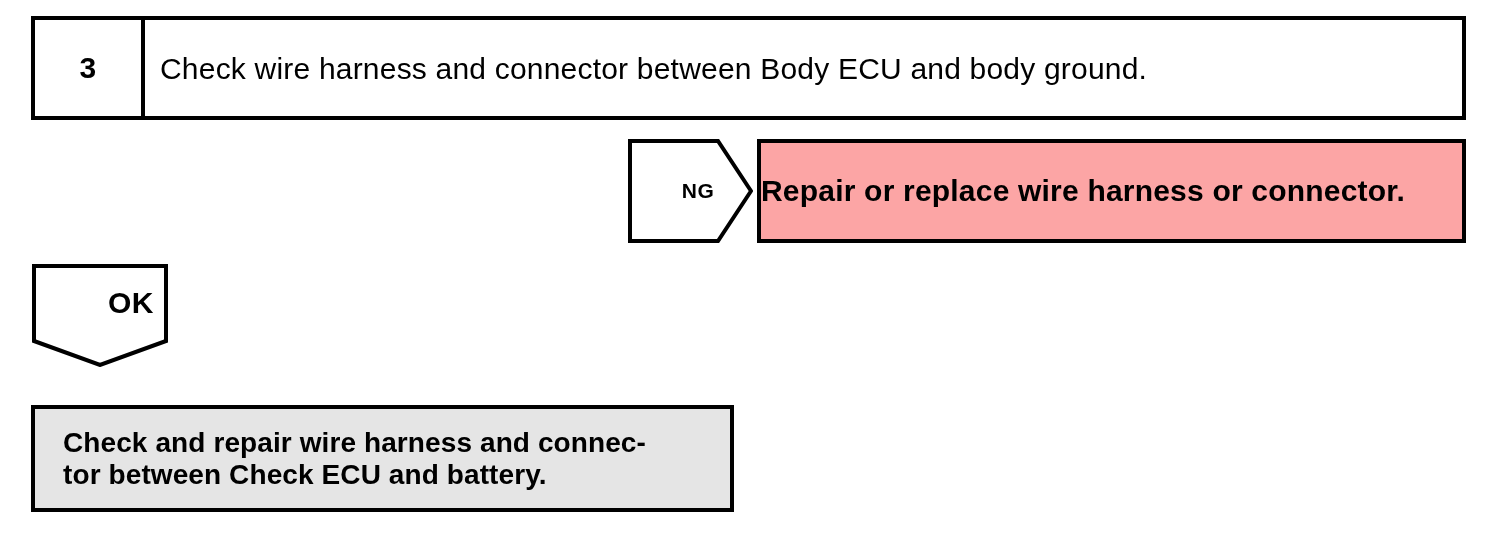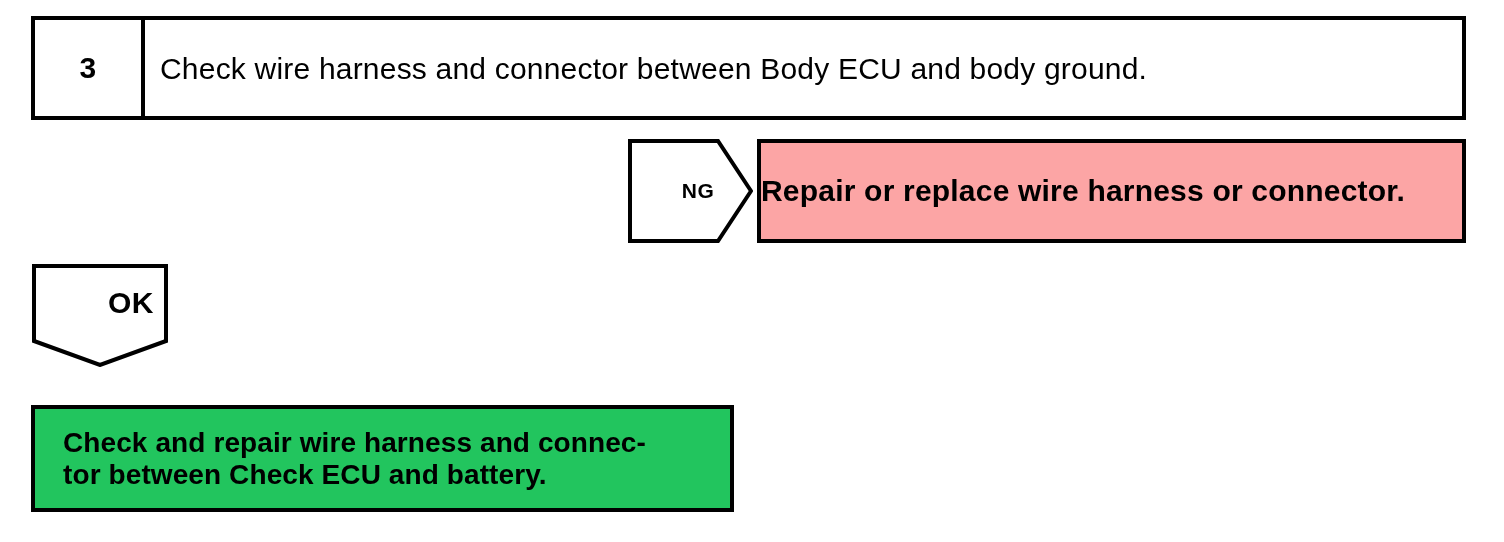--- a/index.html
+++ b/index.html
@@ -141,21 +141,21 @@
     left: 31px;
     top: 405px;
     width: 703px;   
     height: 107px;  
     box-sizing: border-box;
     border: 4px solid #000;
     display: flex;
     flex-direction: column;
     justify-content: center;
     padding-left: 28px;
-    background: #22c55e;
+    background: #e5e5e5;
   }
   .final-line {
     font-size: 28px;
     font-weight: bold;
     letter-spacing: 0.1px;
     line-height: 1.13;
     white-space: nowrap;
   }
 </style>
 </head>

